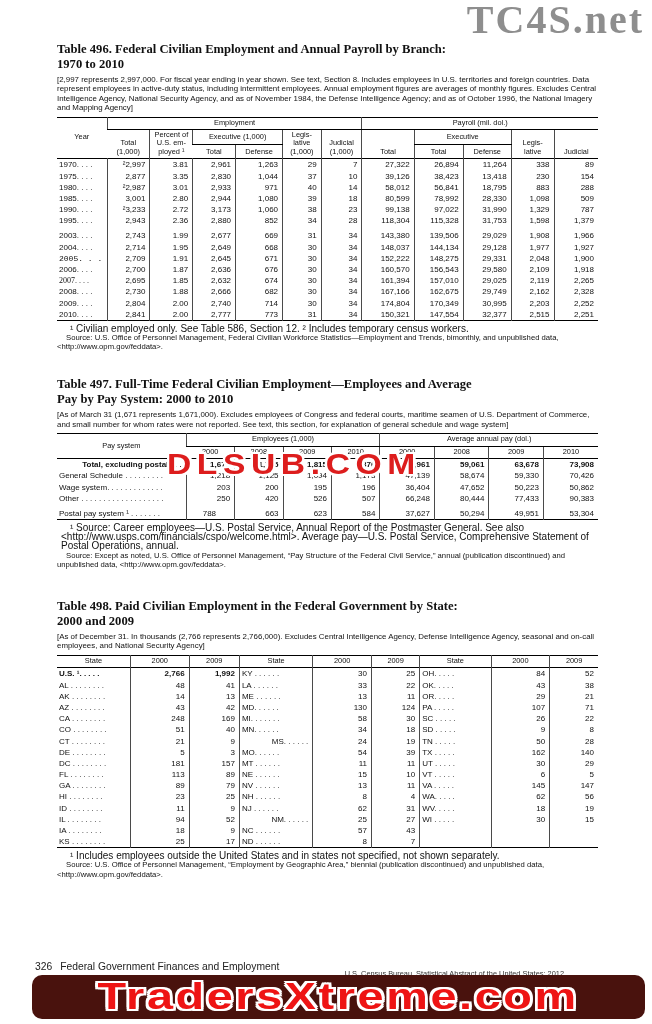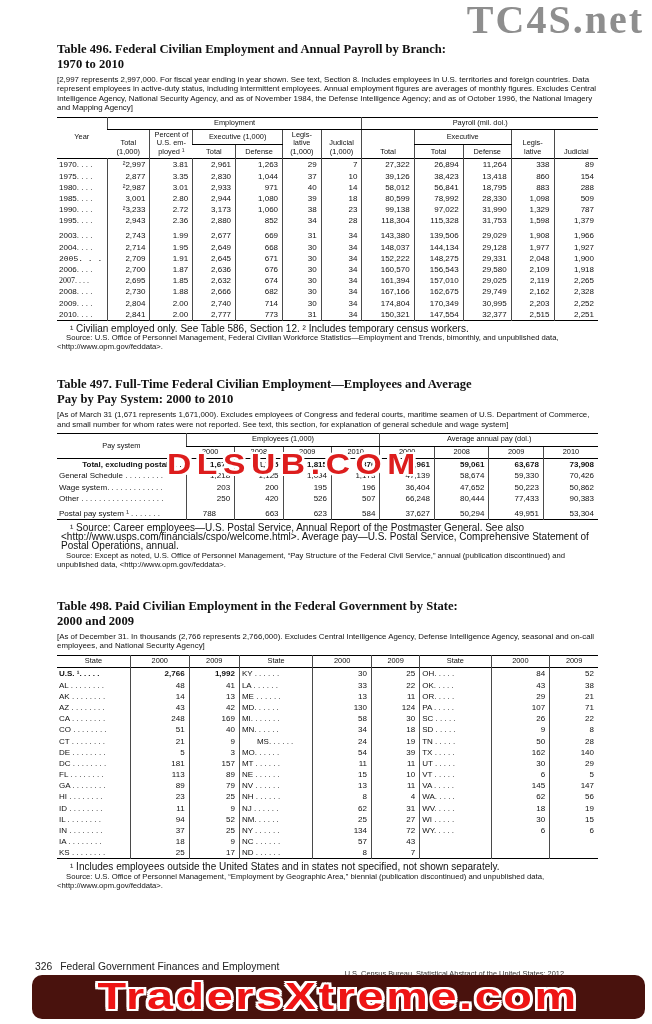--- a/index.html
+++ b/index.html
@@ -150,21 +150,21 @@
               <td style="text-align: left;">1975. . . .</td>
               <td style="text-align: right;">2,877</td>
               <td style="text-align: right;">3.35</td>
               <td style="text-align: right;">2,830</td>
               <td style="text-align: right;">1,044</td>
               <td style="text-align: right;">37</td>
               <td style="text-align: right;">10</td>
               <td style="text-align: right;">39,126</td>
               <td style="text-align: right;">38,423</td>
               <td style="text-align: right;">13,418</td>
-              <td style="text-align: right;">860</td>
+              <td style="text-align: right;">230</td>
               <td style="text-align: right;">154</td>
             </tr>
             <tr>
               <td style="text-align: left;">1980. . . .</td>
               <td style="text-align: right;">²2,987</td>
               <td style="text-align: right;">3.01</td>
               <td style="text-align: right;">2,933</td>
               <td style="text-align: right;">971</td>
               <td style="text-align: right;">40</td>
               <td style="text-align: right;">14</td>
@@ -552,21 +552,21 @@
               <td style="text-align: right;">34</td>
               <td style="text-align: right;">18</td>
               <td style="text-align: left;">SD . . . . .</td>
               <td style="text-align: right;">9</td>
               <td style="text-align: right;">8</td>
             </tr>
             <tr>
               <td style="text-align: left;">CT . . . . . . . .</td>
               <td style="text-align: right;">21</td>
               <td style="text-align: right;">9</td>
-              <td style="text-align: center;">MS. . . . . .</td>
+              <td style="text-align: right;">MS. . . . . .</td>
               <td style="text-align: right;">24</td>
               <td style="text-align: right;">19</td>
               <td style="text-align: left;">TN . . . . .</td>
               <td style="text-align: right;">50</td>
               <td style="text-align: right;">28</td>
             </tr>
             <tr>
               <td style="text-align: left;">DE . . . . . . . .</td>
               <td style="text-align: right;">5</td>
               <td style="text-align: right;">3</td>
@@ -629,37 +629,26 @@
               <td style="text-align: right;">62</td>
               <td style="text-align: right;">31</td>
               <td style="text-align: left;">WV. . . . .</td>
               <td style="text-align: right;">18</td>
               <td style="text-align: right;">19</td>
             </tr>
             <tr>
               <td style="text-align: left;">IL . . . . . . . .</td>
               <td style="text-align: right;">94</td>
               <td style="text-align: right;">52</td>
-              <td style="text-align: left;">NM. . . . . .</td>
+              <td style="text-align: right;">NM. . . . . .</td>
               <td style="text-align: right;">25</td>
               <td style="text-align: right;">27</td>
               <td style="text-align: left;">WI . . . . .</td>
               <td style="text-align: right;">30</td>
               <td style="text-align: right;">15</td>
-            </tr>
-            <tr>
-              <td style="text-align: left;">IN . . . . . . . .</td>
-              <td style="text-align: right;">37</td>
-              <td style="text-align: right;">25</td>
-              <td style="text-align: left;">NY . . . . . .</td>
-              <td style="text-align: right;">134</td>
-              <td style="text-align: right;">72</td>
-              <td style="text-align: left;">WY. . . . .</td>
-              <td style="text-align: right;">6</td>
-              <td style="text-align: right;">6</td>
             </tr>
             <tr>
               <td style="text-align: left;">IA . . . . . . . .</td>
               <td style="text-align: right;">18</td>
               <td style="text-align: right;">9</td>
               <td style="text-align: left;">NC . . . . . .</td>
               <td style="text-align: right;">57</td>
               <td style="text-align: right;">43</td>
               <td style="text-align: left;"></td>
               <td style="text-align: right;"></td>

